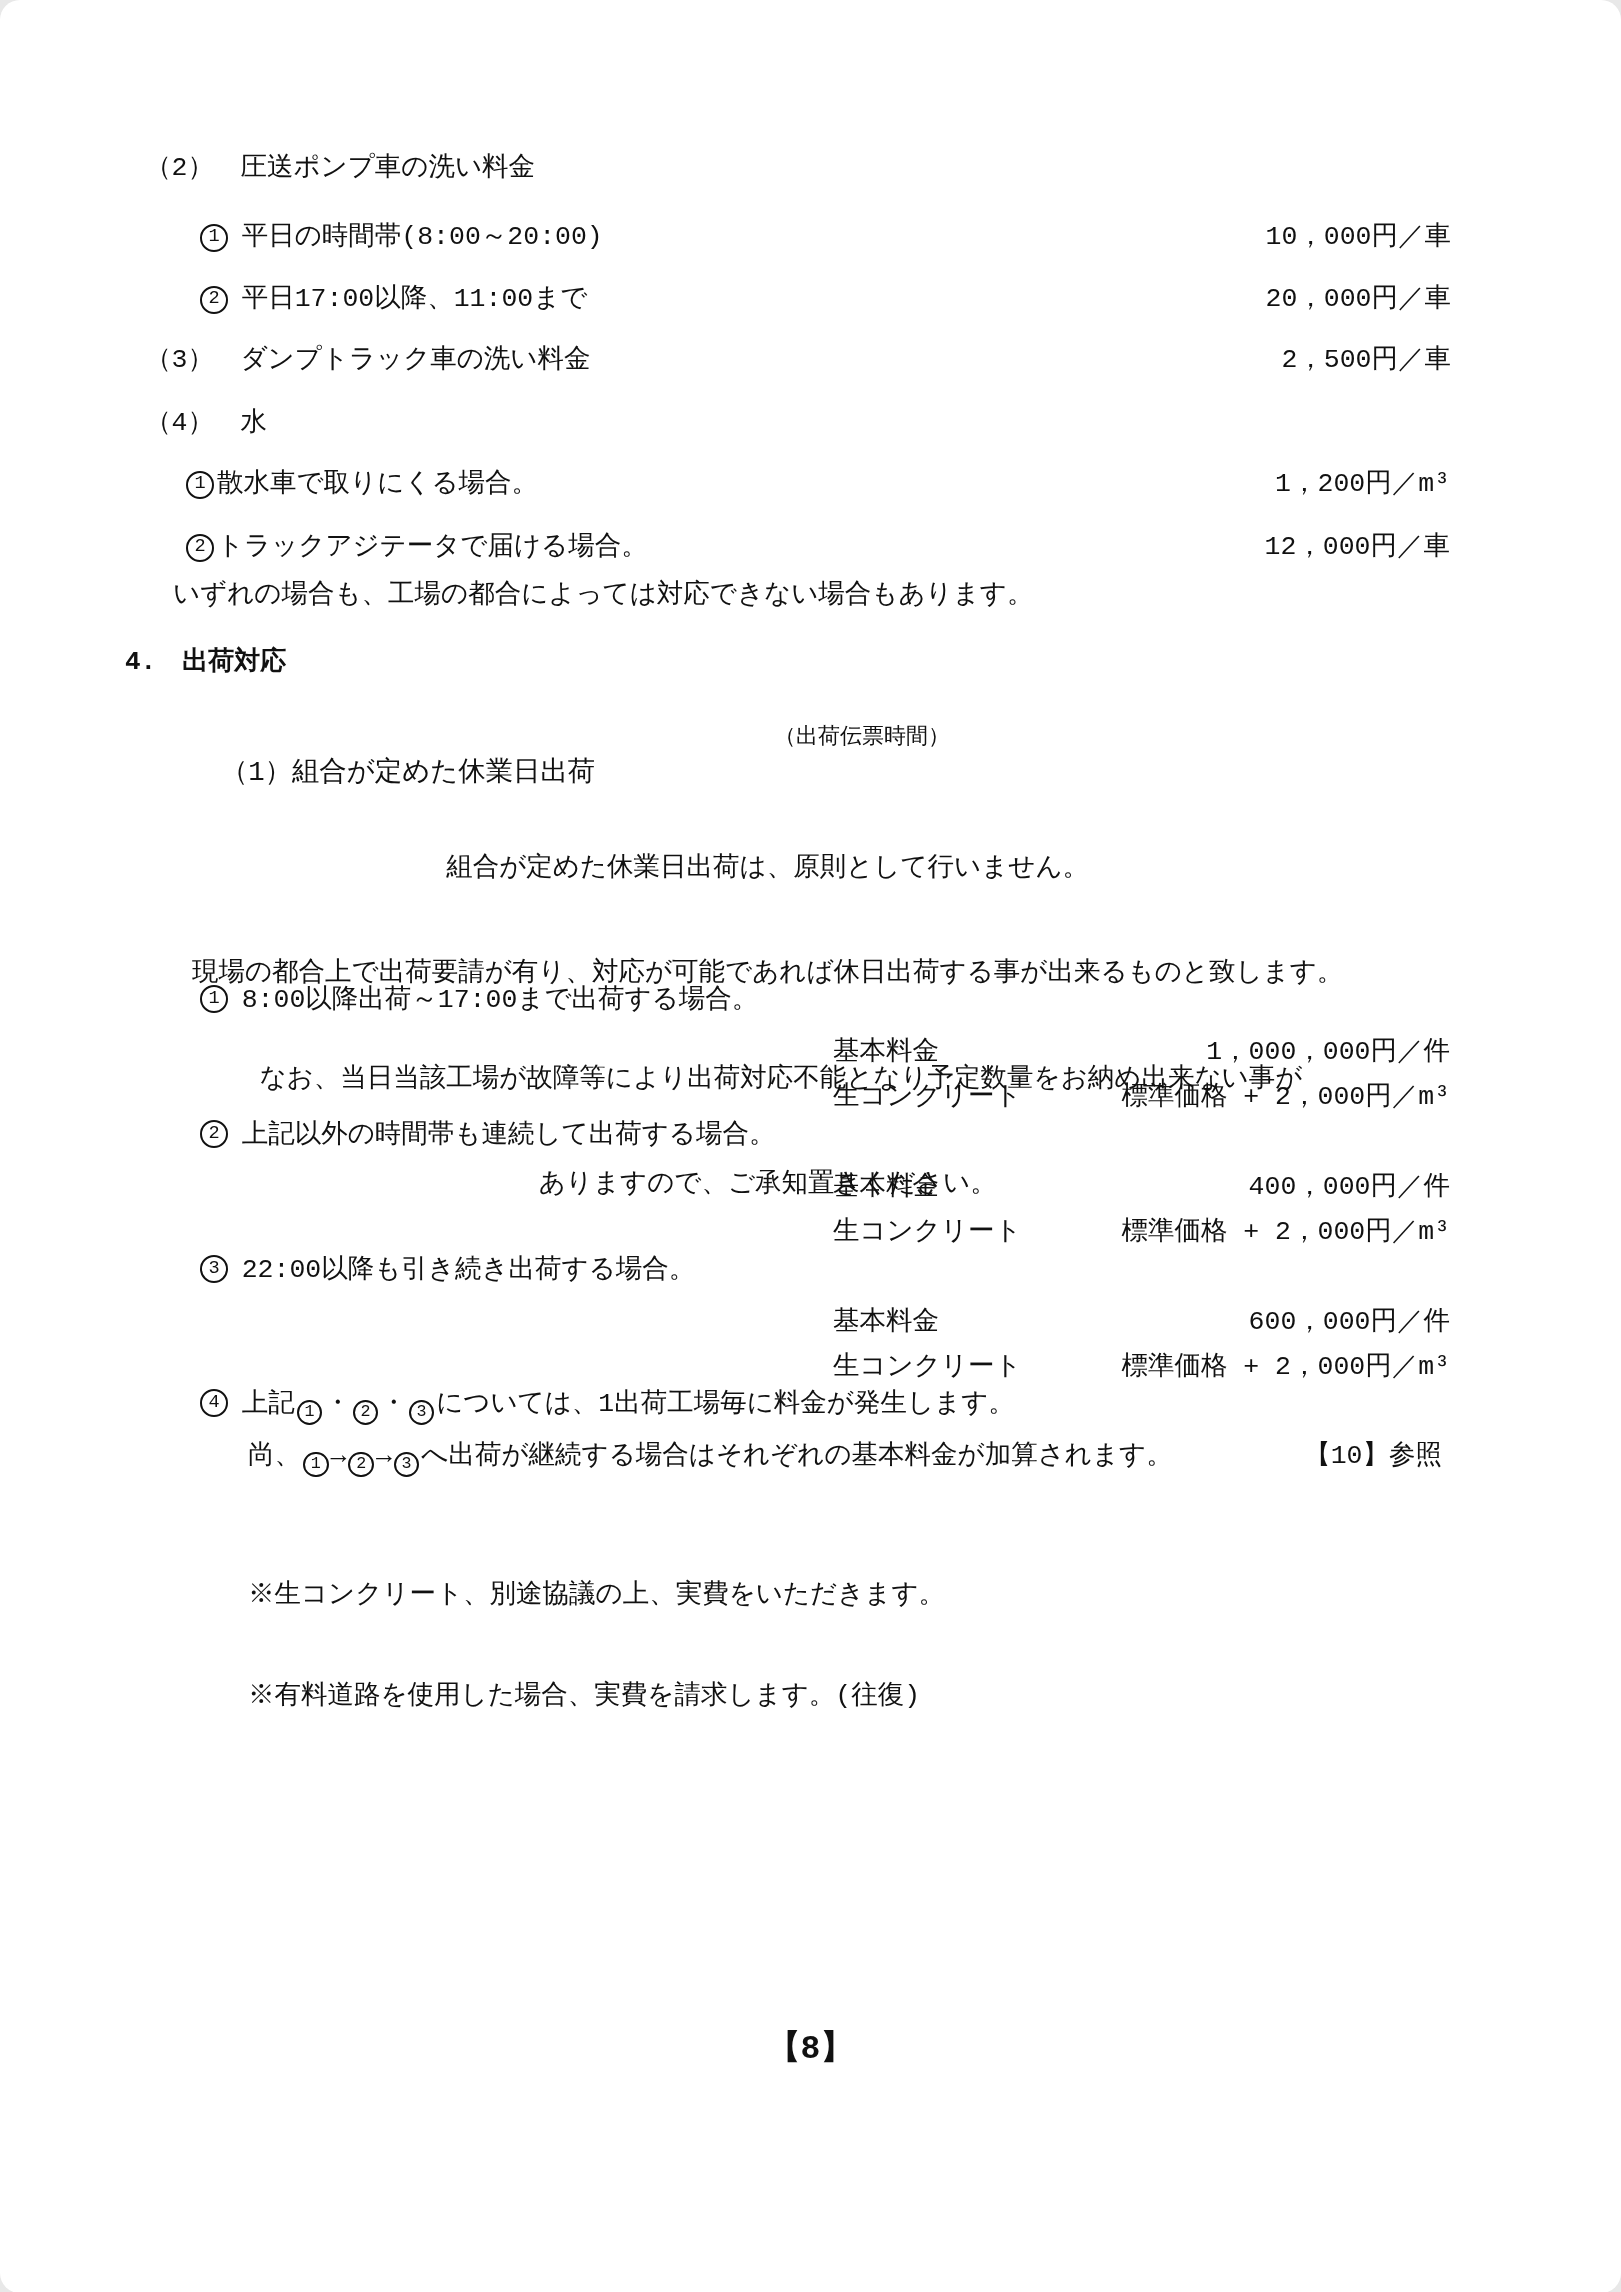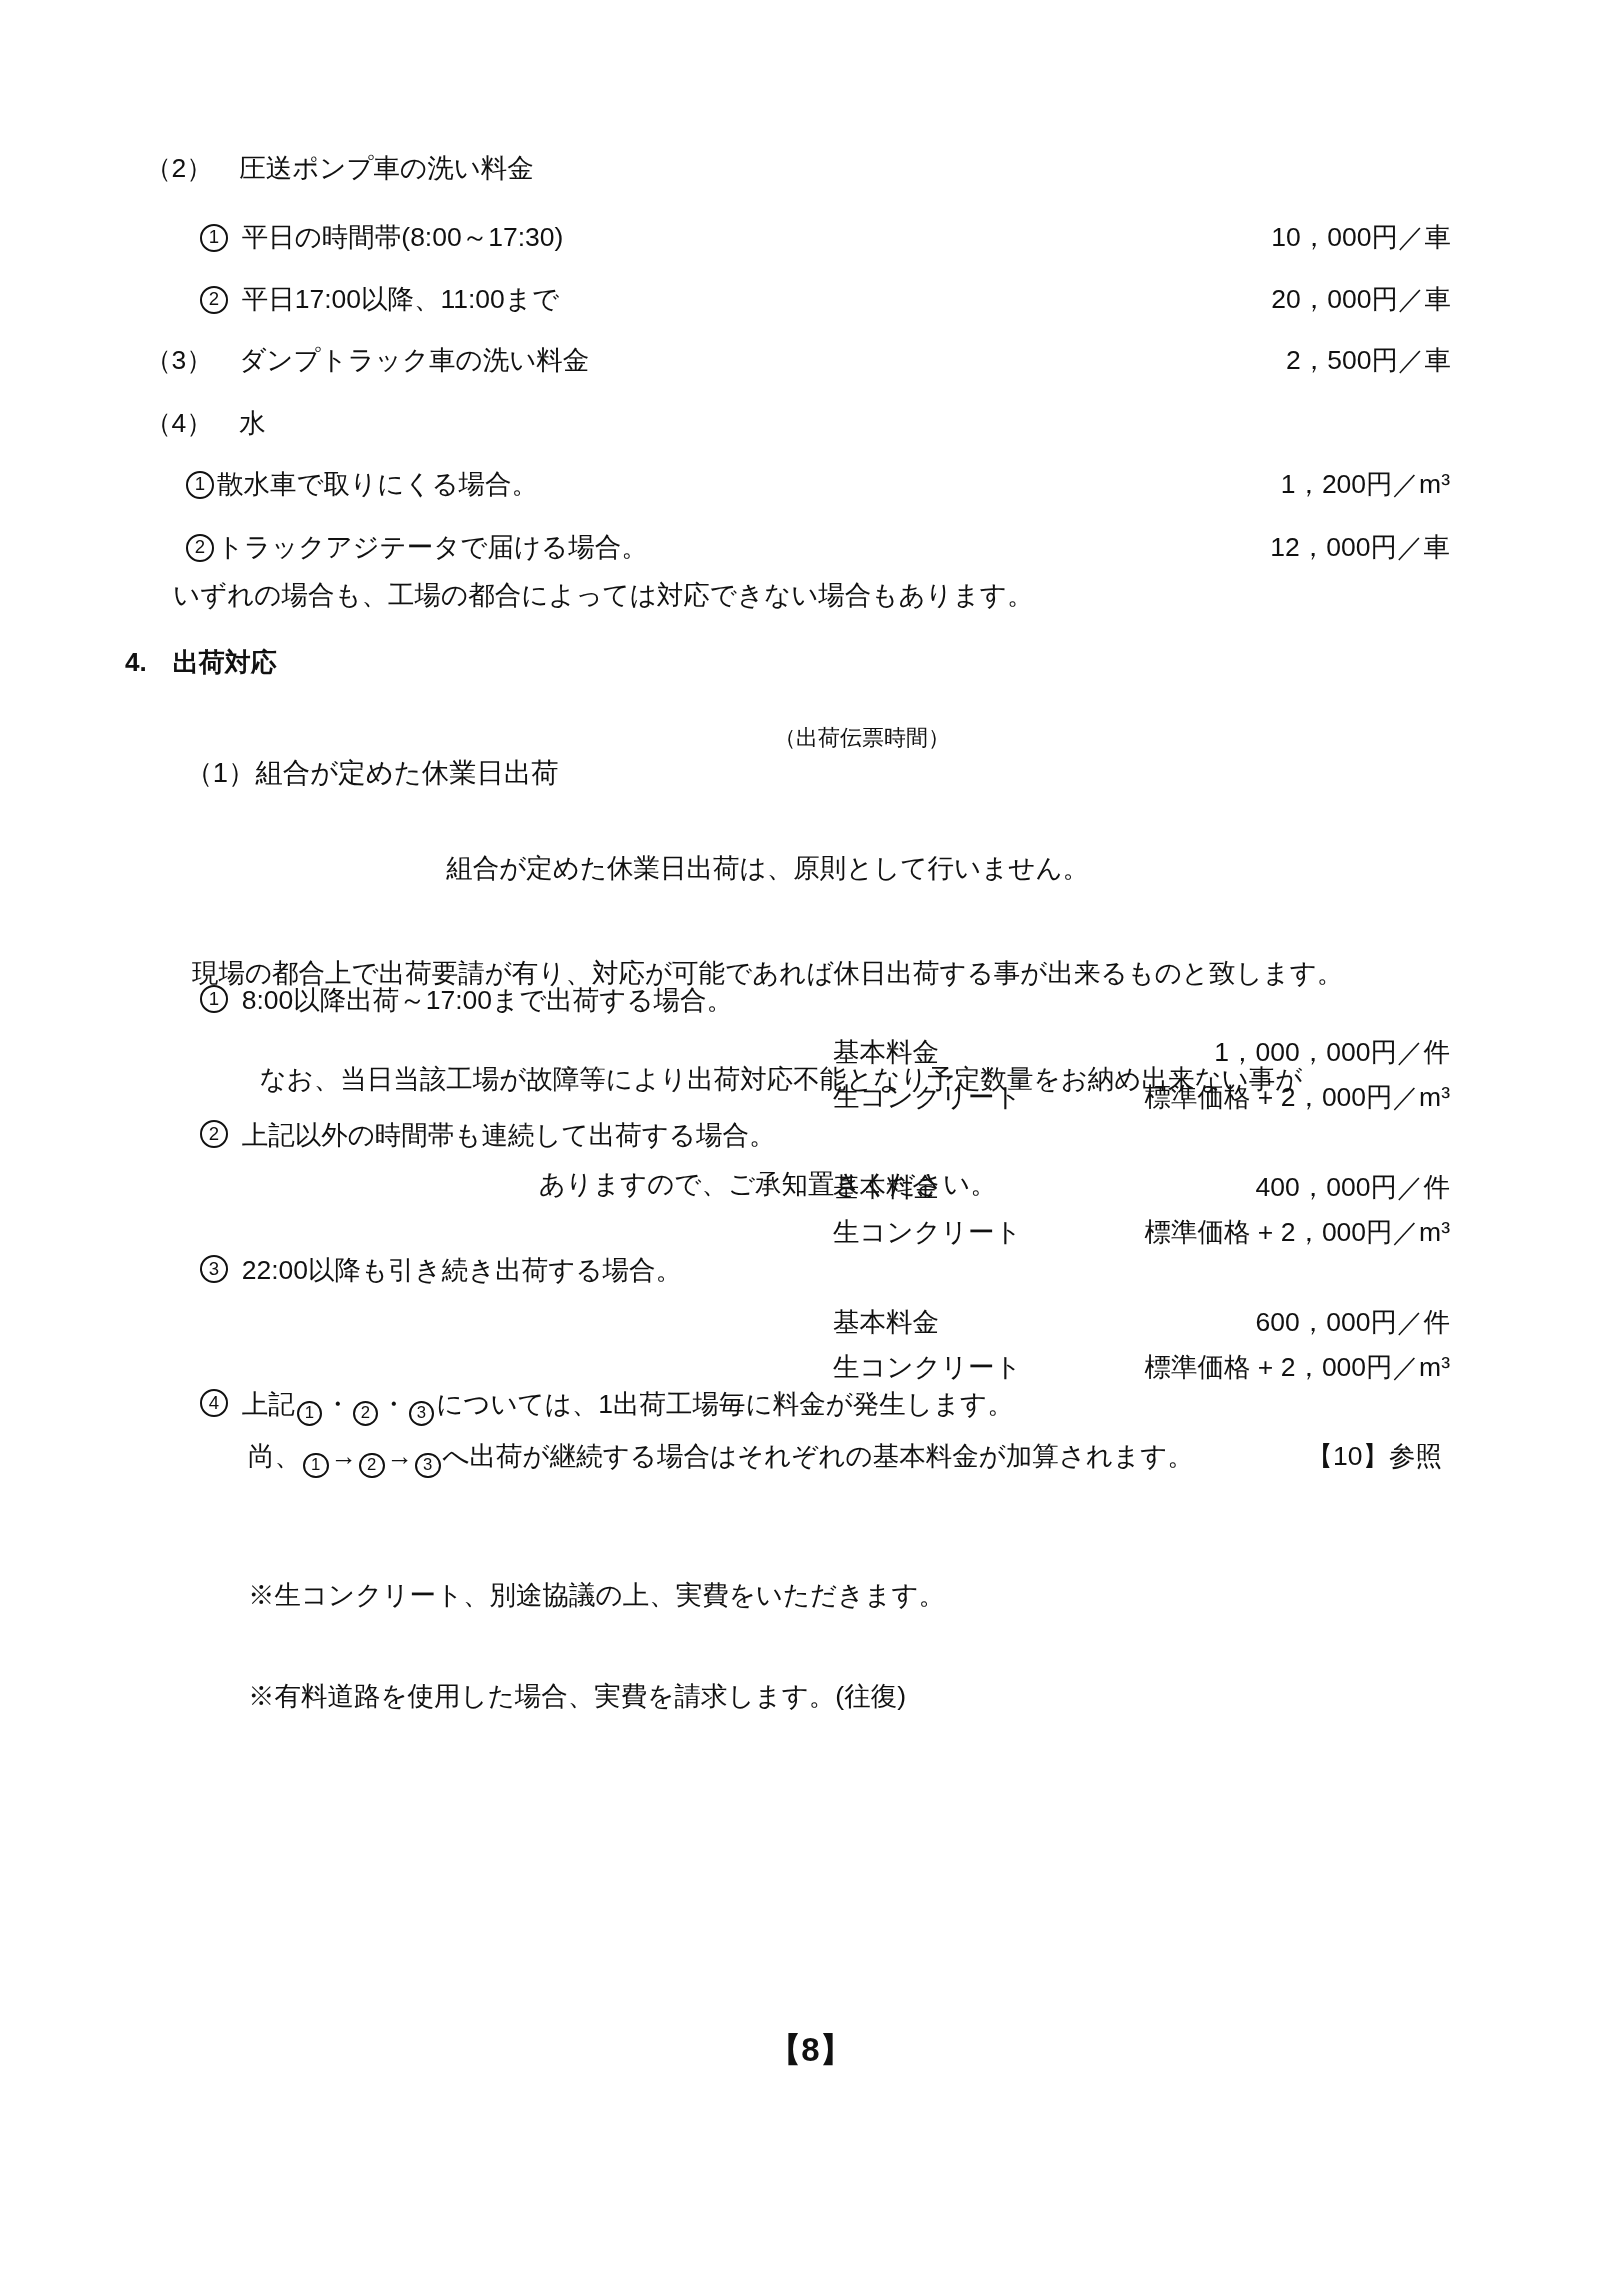--- a/index.html
+++ b/index.html
@@ -1,25 +1,26 @@
 <!DOCTYPE html>
 <html><head>
 <meta charset="utf-8">
 <style>
   html,body{margin:0;padding:0;background:#e8e8e8;}
   .page{
     position:relative;
     width:1621px;height:2293px;
     background:#ffffff;
     color:#111;
-    font-family:Liberation Sans, sans-serif;
+    font-family:Liberation Mono, monospace;
     font-size:26.5px;
     line-height:1.18;
     overflow:hidden;
     margin:0 auto;
+    border-radius:20px;
   }
   .abs{position:absolute;white-space:pre;}
   .price-row{display:flex;justify-content:space-between;align-items:flex-start;white-space:pre;}
   .row-left{display:inline-flex;align-items:center;white-space:pre;}
   .circ{
     display:inline-flex;align-items:center;justify-content:center;
     width:28px;height:28px;border:2px solid #111;border-radius:50%;
     font-size:18.6px;line-height:1;flex:none;box-sizing:border-box;
     margin-right:13.7px;
   }
@@ -49,21 +50,21 @@
   #notes>div{height:39px;white-space:pre;}
   #footer{position:absolute;left:0;top:2031px;width:1621px;text-align:center;font-size:33px;font-weight:bold;}
 </style>
 </head>
 <body>
 
 <div class="page">
 
   <div class="abs" id="pump-title">（2）　圧送ポンプ車の洗い料金</div>
 
-  <div class="abs" id="pump-rows"><div class="price-row"><span class="row-left"><span class="circ">1</span><span>平日の時間帯(8:00～17:30)</span></span><span>10，000円／車</span></div><div class="price-row"><span class="row-left"><span class="circ">2</span><span>平日17:00以降、11:00まで</span></span><span>20，000円／車</span></div></div>
+  <div class="abs" id="pump-rows"><div class="price-row"><span class="row-left"><span class="circ">1</span><span>平日の時間帯(8:00～20:00)</span></span><span>10，000円／車</span></div><div class="price-row"><span class="row-left"><span class="circ">2</span><span>平日17:00以降、11:00まで</span></span><span>20，000円／車</span></div></div>
 
   <div class="abs price-row" id="dump-row">
     <span>（3）　ダンプトラック車の洗い料金</span>
     <span>2，500円／車</span>
   </div>
 
   <div class="abs" id="water-title">（4）　水</div>
 
   <div class="abs" id="water-rows"><div class="price-row"><span class="row-left tight"><span class="circ">1</span><span>散水車で取りにくる場合。</span></span><span>1，200円／m³</span></div><div class="price-row"><span class="row-left tight"><span class="circ">2</span><span>トラックアジテータで届ける場合。</span></span><span>12，000円／車</span></div></div>
 

